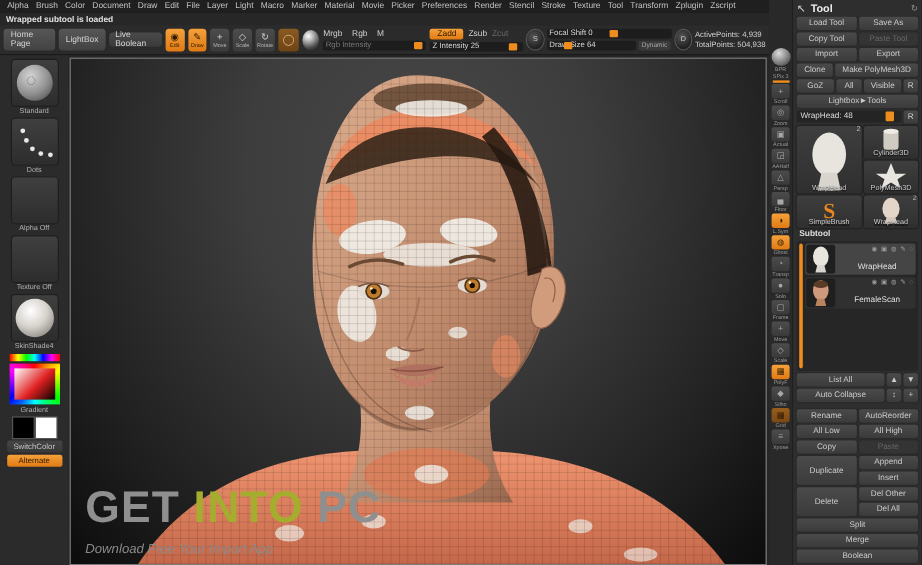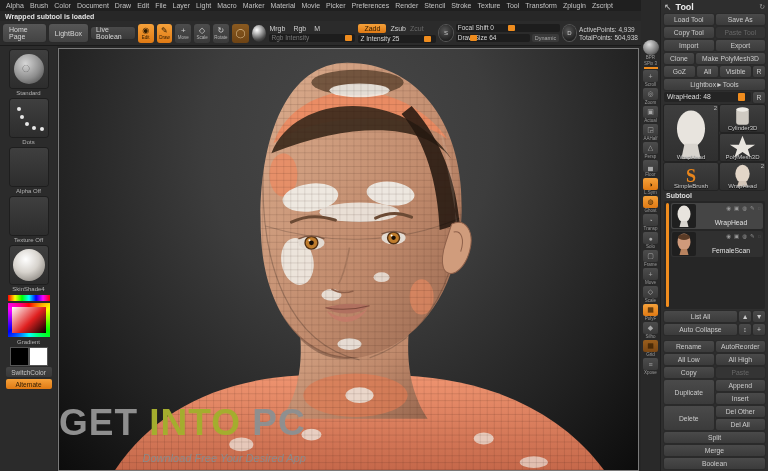--- a/index.html
+++ b/index.html
@@ -62,21 +62,21 @@
   .swrow { display:flex; gap:2px; }
   .sw { width:17px; height:17px; box-shadow:0 0 0 1px #555; cursor:pointer; }
   .sw.black { background:#000; } .sw.white { background:#fff; }
   .lbtn { width:46px; height:10px; font-size:6.5px; color:#c6c6c6; background:linear-gradient(#454545,#383838);
     border-radius:2px; display:flex; align-items:center; justify-content:center; cursor:pointer; }
   .lbtn.on { background:linear-gradient(#f5a13a,#e07a14); color:#2e1a00; }
 
   .canvas { flex:1; position:relative; margin:2px 2px 0 1px; border:1px solid #7a7a7a; overflow:hidden;
     background:radial-gradient(ellipse at 50% 22%, #484848 0%, #3d3d3d 35%, #202020 75%, #0c0c0c 100%); }
   .canvas svg { position:absolute; inset:0; }
-  .watermark { position:absolute; left:0; bottom:6px;text-align:right; }
+  .watermark { position:absolute; left:12px; bottom:6px; }
   .wm-title { font-size:37px; font-weight:bold; letter-spacing:1px; line-height:38px; }
   .wm-gray { color:#8f8f8f; } .wm-green { color:#a4ad2e; }
   .wm-tag { margin-top:10px; font-size:11px; font-style:italic; color:#8a8a8a; }
 
   
   .right { width:127px; display:flex; background:#2b2b2b; }
   .rshelf { width:20px; background:#292929; display:flex; flex-direction:column; align-items:center; padding-top:40px; gap:1px; border-right:1px solid #1f1f1f; }
   .sh-item { display:flex; flex-direction:column; align-items:center; width:19px; cursor:pointer; }
   .sh-ic { width:15px; height:12px; border-radius:2px; background:linear-gradient(#4c4c4c,#3a3a3a);
     display:flex; align-items:center; justify-content:center; font-size:7px; color:#a8a8a8; }
@@ -354,21 +354,21 @@
             <path d="M394 186 C 402 184 405 194 401 206" stroke="#8e604a" stroke-width="1" fill="none"></path>
           </g>
         </svg>
 
         <div class="watermark">
           <div class="wm-title">
             <span class="wm-gray">GET</span>
             <span class="wm-green">INTO</span>
             <span class="wm-gray">PC</span>
           </div>
-          <div class="wm-tag">Download Free Your Desired App</div>
+          <div class="wm-tag">Download Free Your Import App</div>
         </div>
       </div>
     </div>
   </div>
 
   <div class="right">
 
     <div class="rshelf">
       <div class="sh-item">
         <div class="sh-ic ball"></div>

